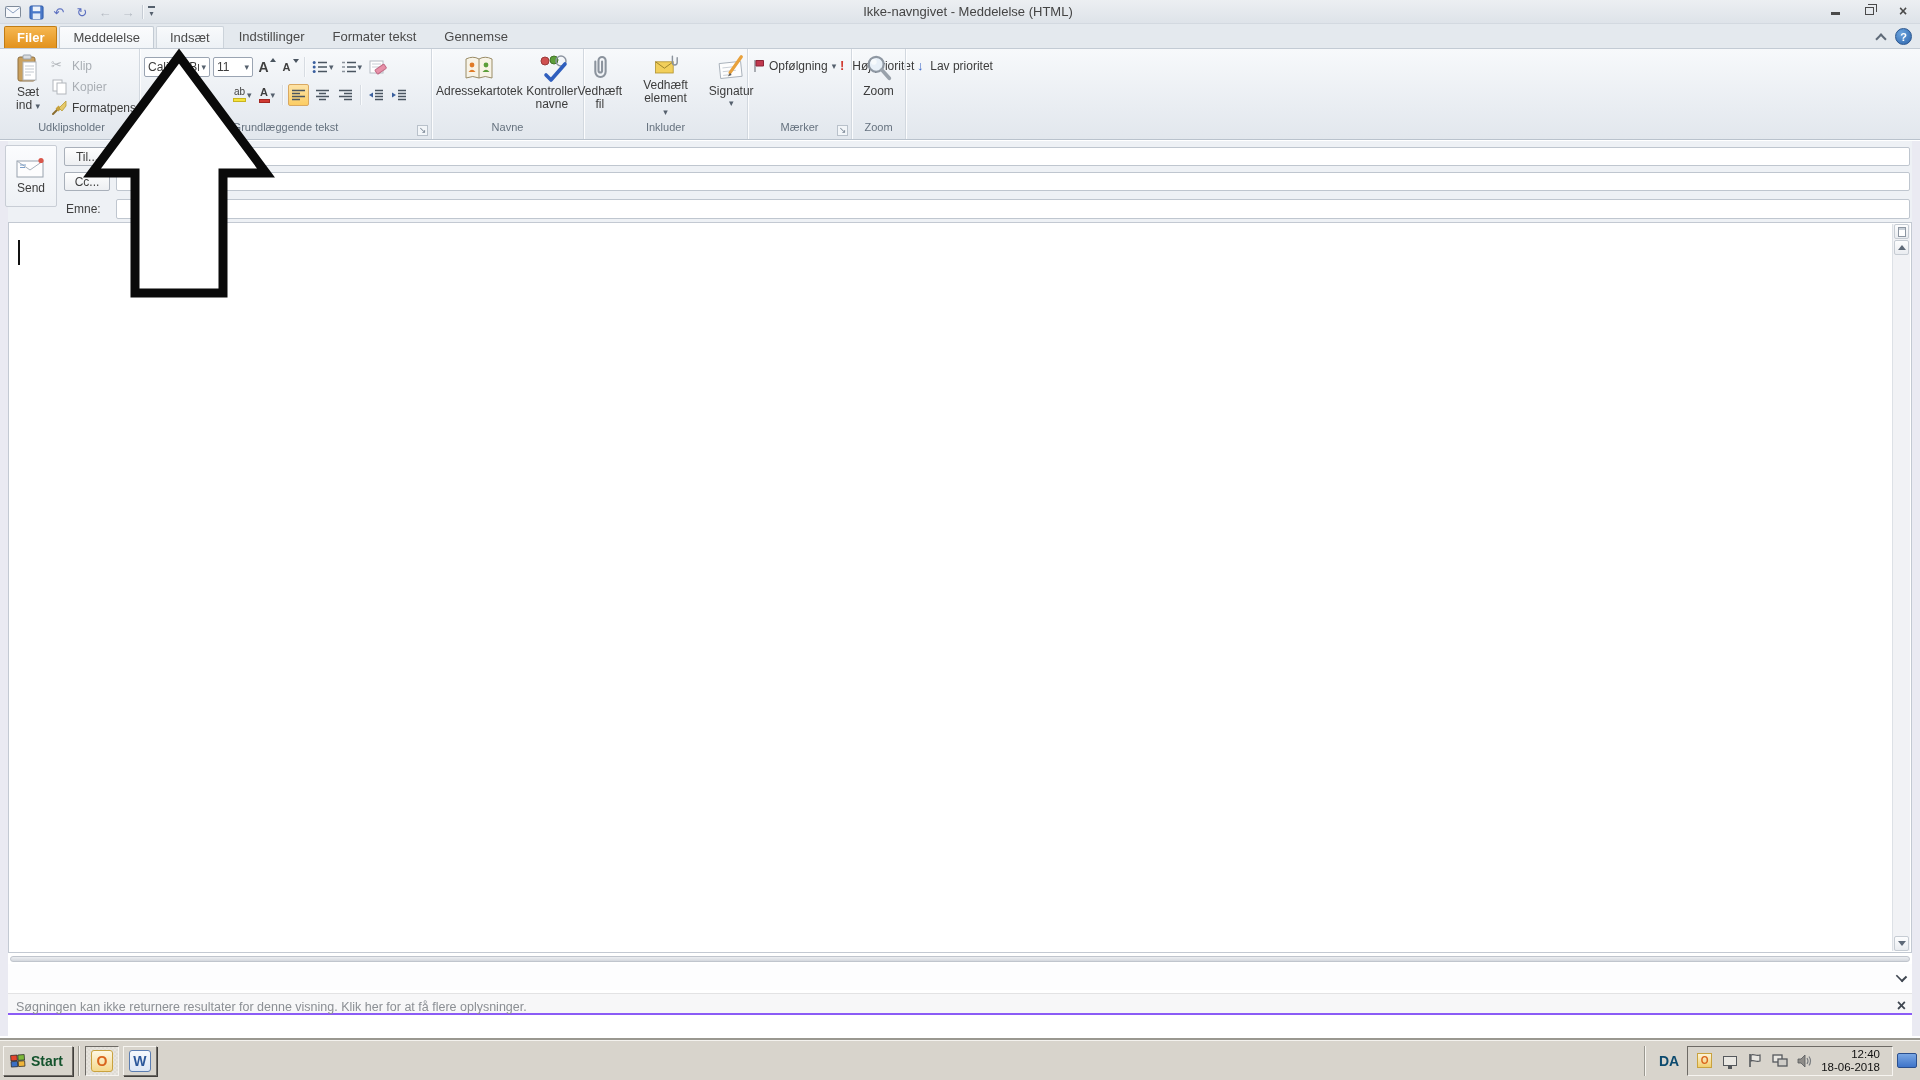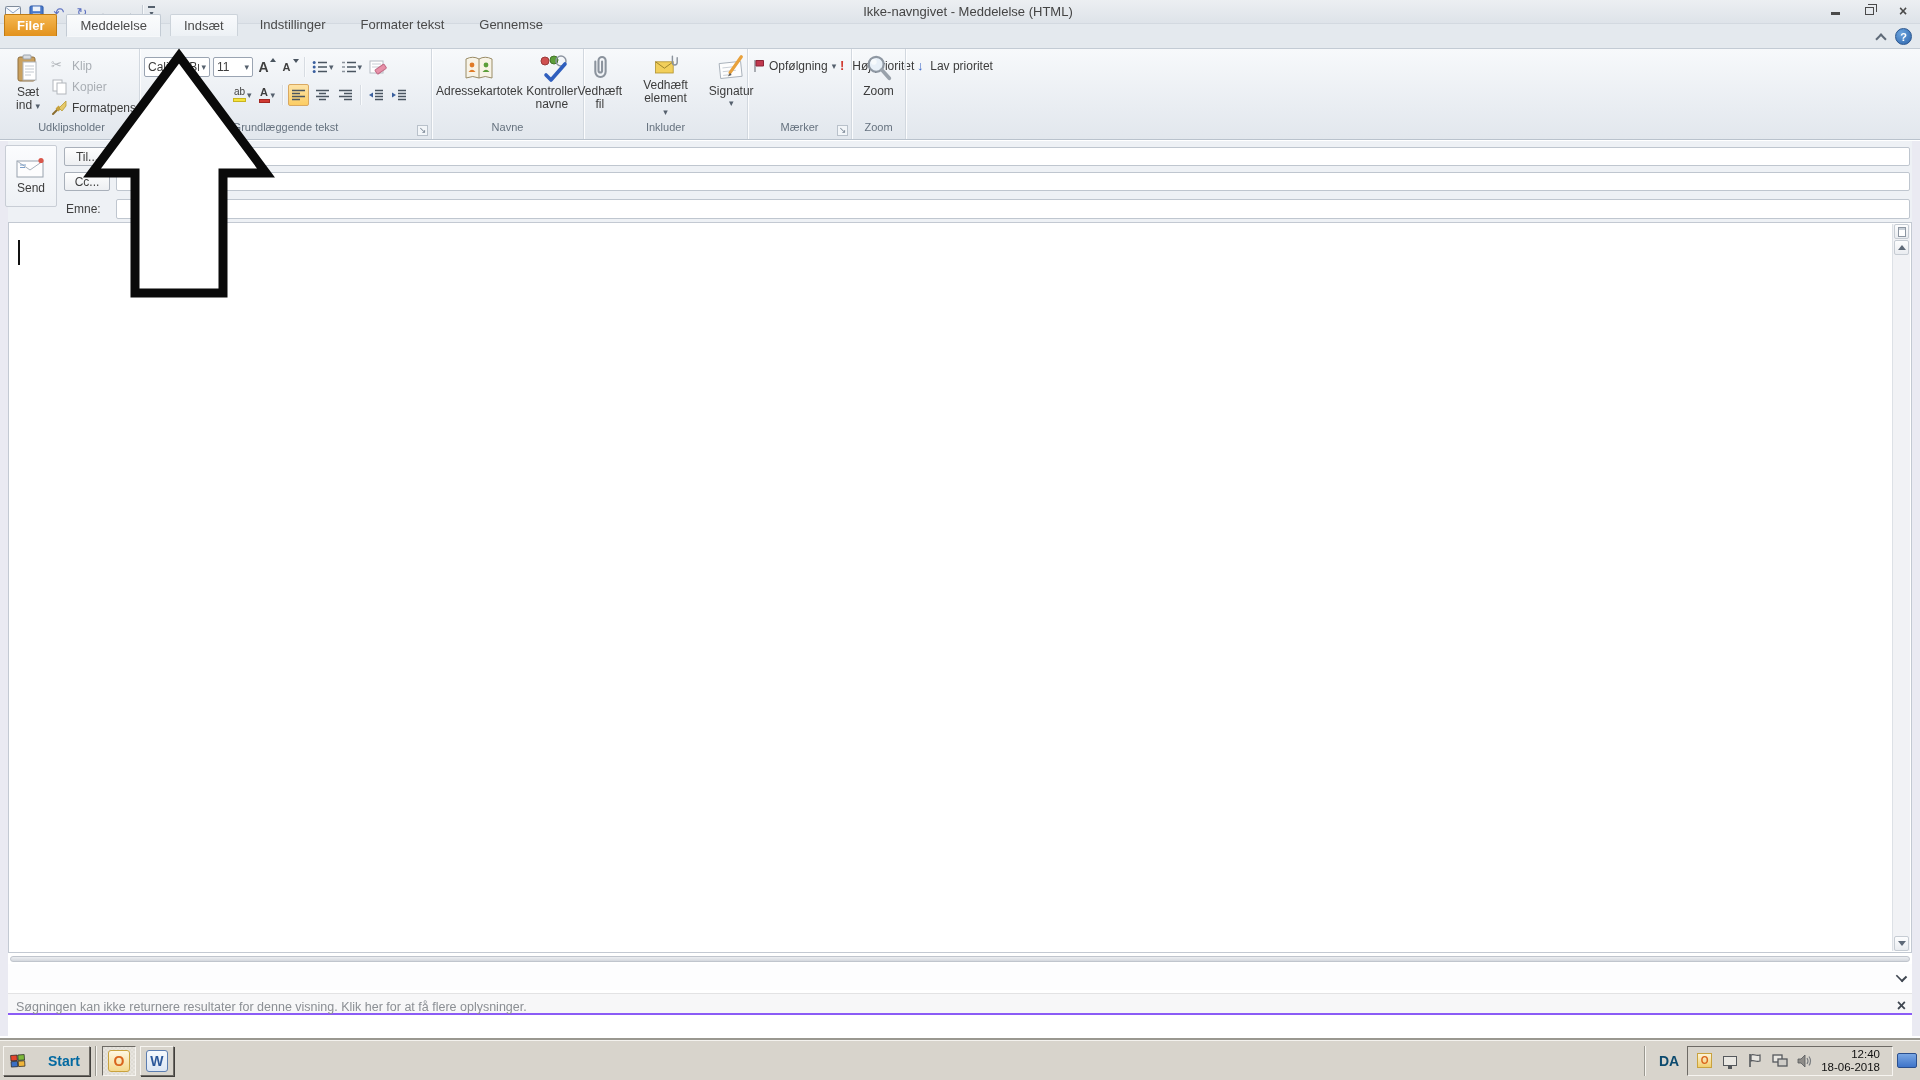--- a/index.html
+++ b/index.html
@@ -21,21 +21,21 @@
   .win-controls { position:absolute; right:6px; top:3px; display:flex; gap:12px; align-items:center; }
   .win-btn { width:22px; height:15px; display:flex; align-items:center; justify-content:center; color:#4a4a4a; }
   .glyph-min { width:9px; height:3px; background:#4a4a4a; margin-top:6px; }
   .glyph-restore { width:9px; height:8px; border:1.5px solid #4a4a4a; position:relative; }
   .glyph-restore::after { content:""; position:absolute; left:2px; top:-4px; width:8px; height:7px;
     border:1.5px solid #4a4a4a; border-bottom:none; border-left:none; }
   .glyph-close { font-size:14px; font-weight:bold; line-height:1; }
 
   
   .tabrow { position:absolute; top:24px; left:0; right:0; height:24px; background:#e4e9ee; }
-  .tabs { position:absolute; left:4px; bottom:12px; display:flex; align-items:flex-end; gap:9px; }
+  .tabs { position:absolute; left:4px; bottom:0; display:flex; align-items:flex-end; gap:2px; }
   .tab { height:22px; padding:3px 13px 0; font-size:13px; color:#4a4a4a; white-space:nowrap; }
   .tab.file { background:linear-gradient(#f6b750,#e2921d); border:1px solid #c07c15; border-bottom:none;
     border-radius:2px 2px 0 0; color:#fff; font-weight:bold; padding:3px 12px 0; }
   .tab.active { background:linear-gradient(#fbfcfd,#f2f5f8); border:1px solid #c3cbd4; border-bottom:1px solid #f6f8fa;
     border-radius:2px 2px 0 0; margin-bottom:-1px; height:23px; }
   .tab.hovered { background:linear-gradient(#f8fafc,#edf1f5); border:1px solid #ccd3da; border-bottom:none;
     border-radius:2px 2px 0 0; }
   .tab-right { position:absolute; right:8px; bottom:3px; display:flex; gap:10px; align-items:center; }
   .collapse-chevron { width:8px; height:8px; border-top:2px solid #5f6a78; border-left:2px solid #5f6a78;
     transform:rotate(45deg); margin-top:4px; }
@@ -142,22 +142,22 @@
     border-top:1px solid #e3e3e4; border-bottom:2px solid #8b5cf6;text-align:right; }
   .info-text { position:absolute; left:8px; top:6px; font-size:12.5px; color:#8b8f94; }
   .info-close { position:absolute; right:6px; top:3px; font-size:16px; font-weight:bold; color:#3f4650; }
 
   
   .taskbar { position:absolute; left:0; right:0; bottom:0; height:40px; background:#d8d4cc;
     border-top:1px solid #f4f2ee; box-shadow:0 -2px 0 #9a9890; display:flex; align-items:center; padding:0 3px; }
   .tb-raised { background:#d8d4cc; border:1px solid; border-color:#f6f4f0 #6d6a65 #6d6a65 #f6f4f0;
     box-shadow:1px 1px 0 #413f3c; }
   .tb-sunken { border:1px solid; border-color:#6d6a65 #f6f4f0 #f6f4f0 #6d6a65; }
-  .start-btn { height:30px; padding:0 9px 0 6px; display:flex; align-items:center; gap:22px;
-    font-weight:bold; font-size:14px; color:#0369a1; }
+  .start-btn { height:30px; padding:0 9px 0 6px; display:flex; align-items:center; gap:5px;
+    font-weight:bold; font-size:14px; color:#14532d; }
   .tb-sep { width:2px; height:30px; margin:0 5px; border-left:1px solid #9a9890; border-right:1px solid #f6f4f0; }
   .task-btn { width:34px; height:30px; display:flex; align-items:center; justify-content:center; margin-right:4px; }
   .task-btn.pressed { background:repeating-conic-gradient(#e7e4de 0 25%, #dfdcd5 0 50%) 0 0/4px 4px;
     border-color:#6d6a65 #f6f4f0 #f6f4f0 #6d6a65; box-shadow:none; }
   .app-ico { width:22px; height:22px; border-radius:3px; display:flex; align-items:center; justify-content:center;
     font-weight:bold; font-size:14px; }
   .app-ico.outlook { background:linear-gradient(#fdf7e3,#f4d98c); border:1px solid #c9a23e; color:#d9641c; }
   .app-ico.word { background:linear-gradient(#f5f8fc,#dce6f4); border:1px solid #5b7db1; color:#2b579a; }
   .tb-spacer { flex:1; }
   .lang-ind { font-weight:bold; font-size:14px; color:#0c4a6e; padding:0 8px; }

